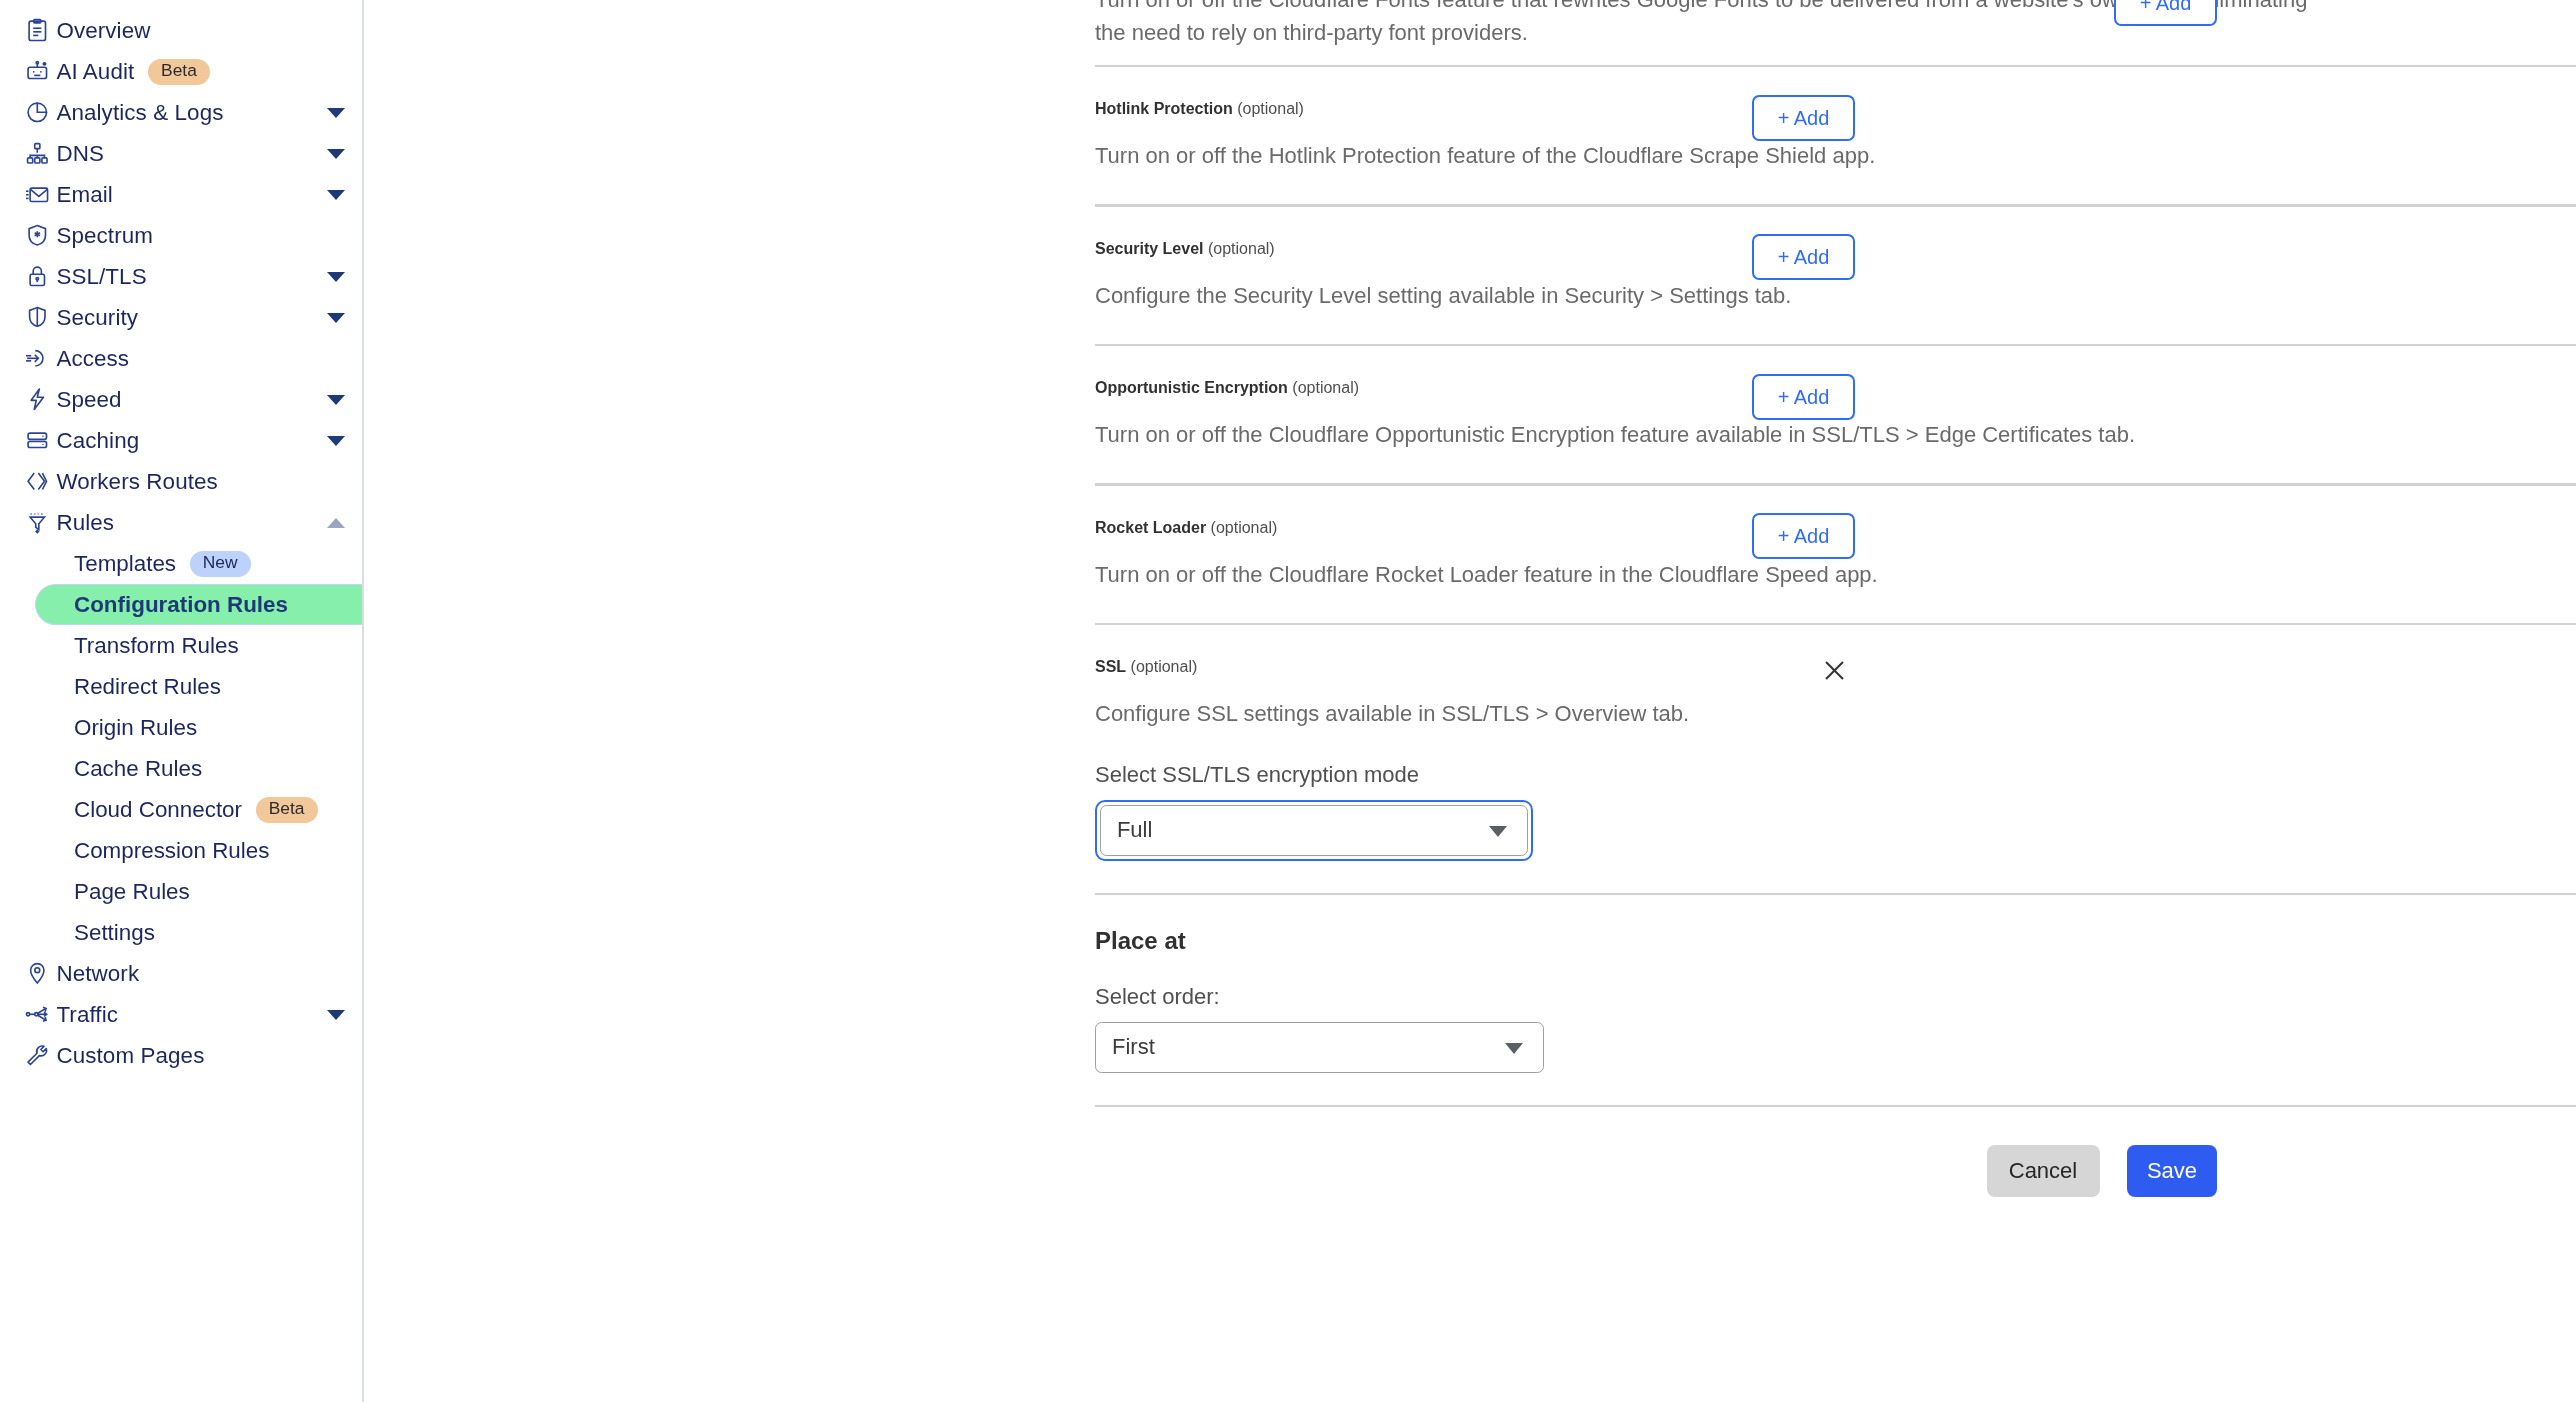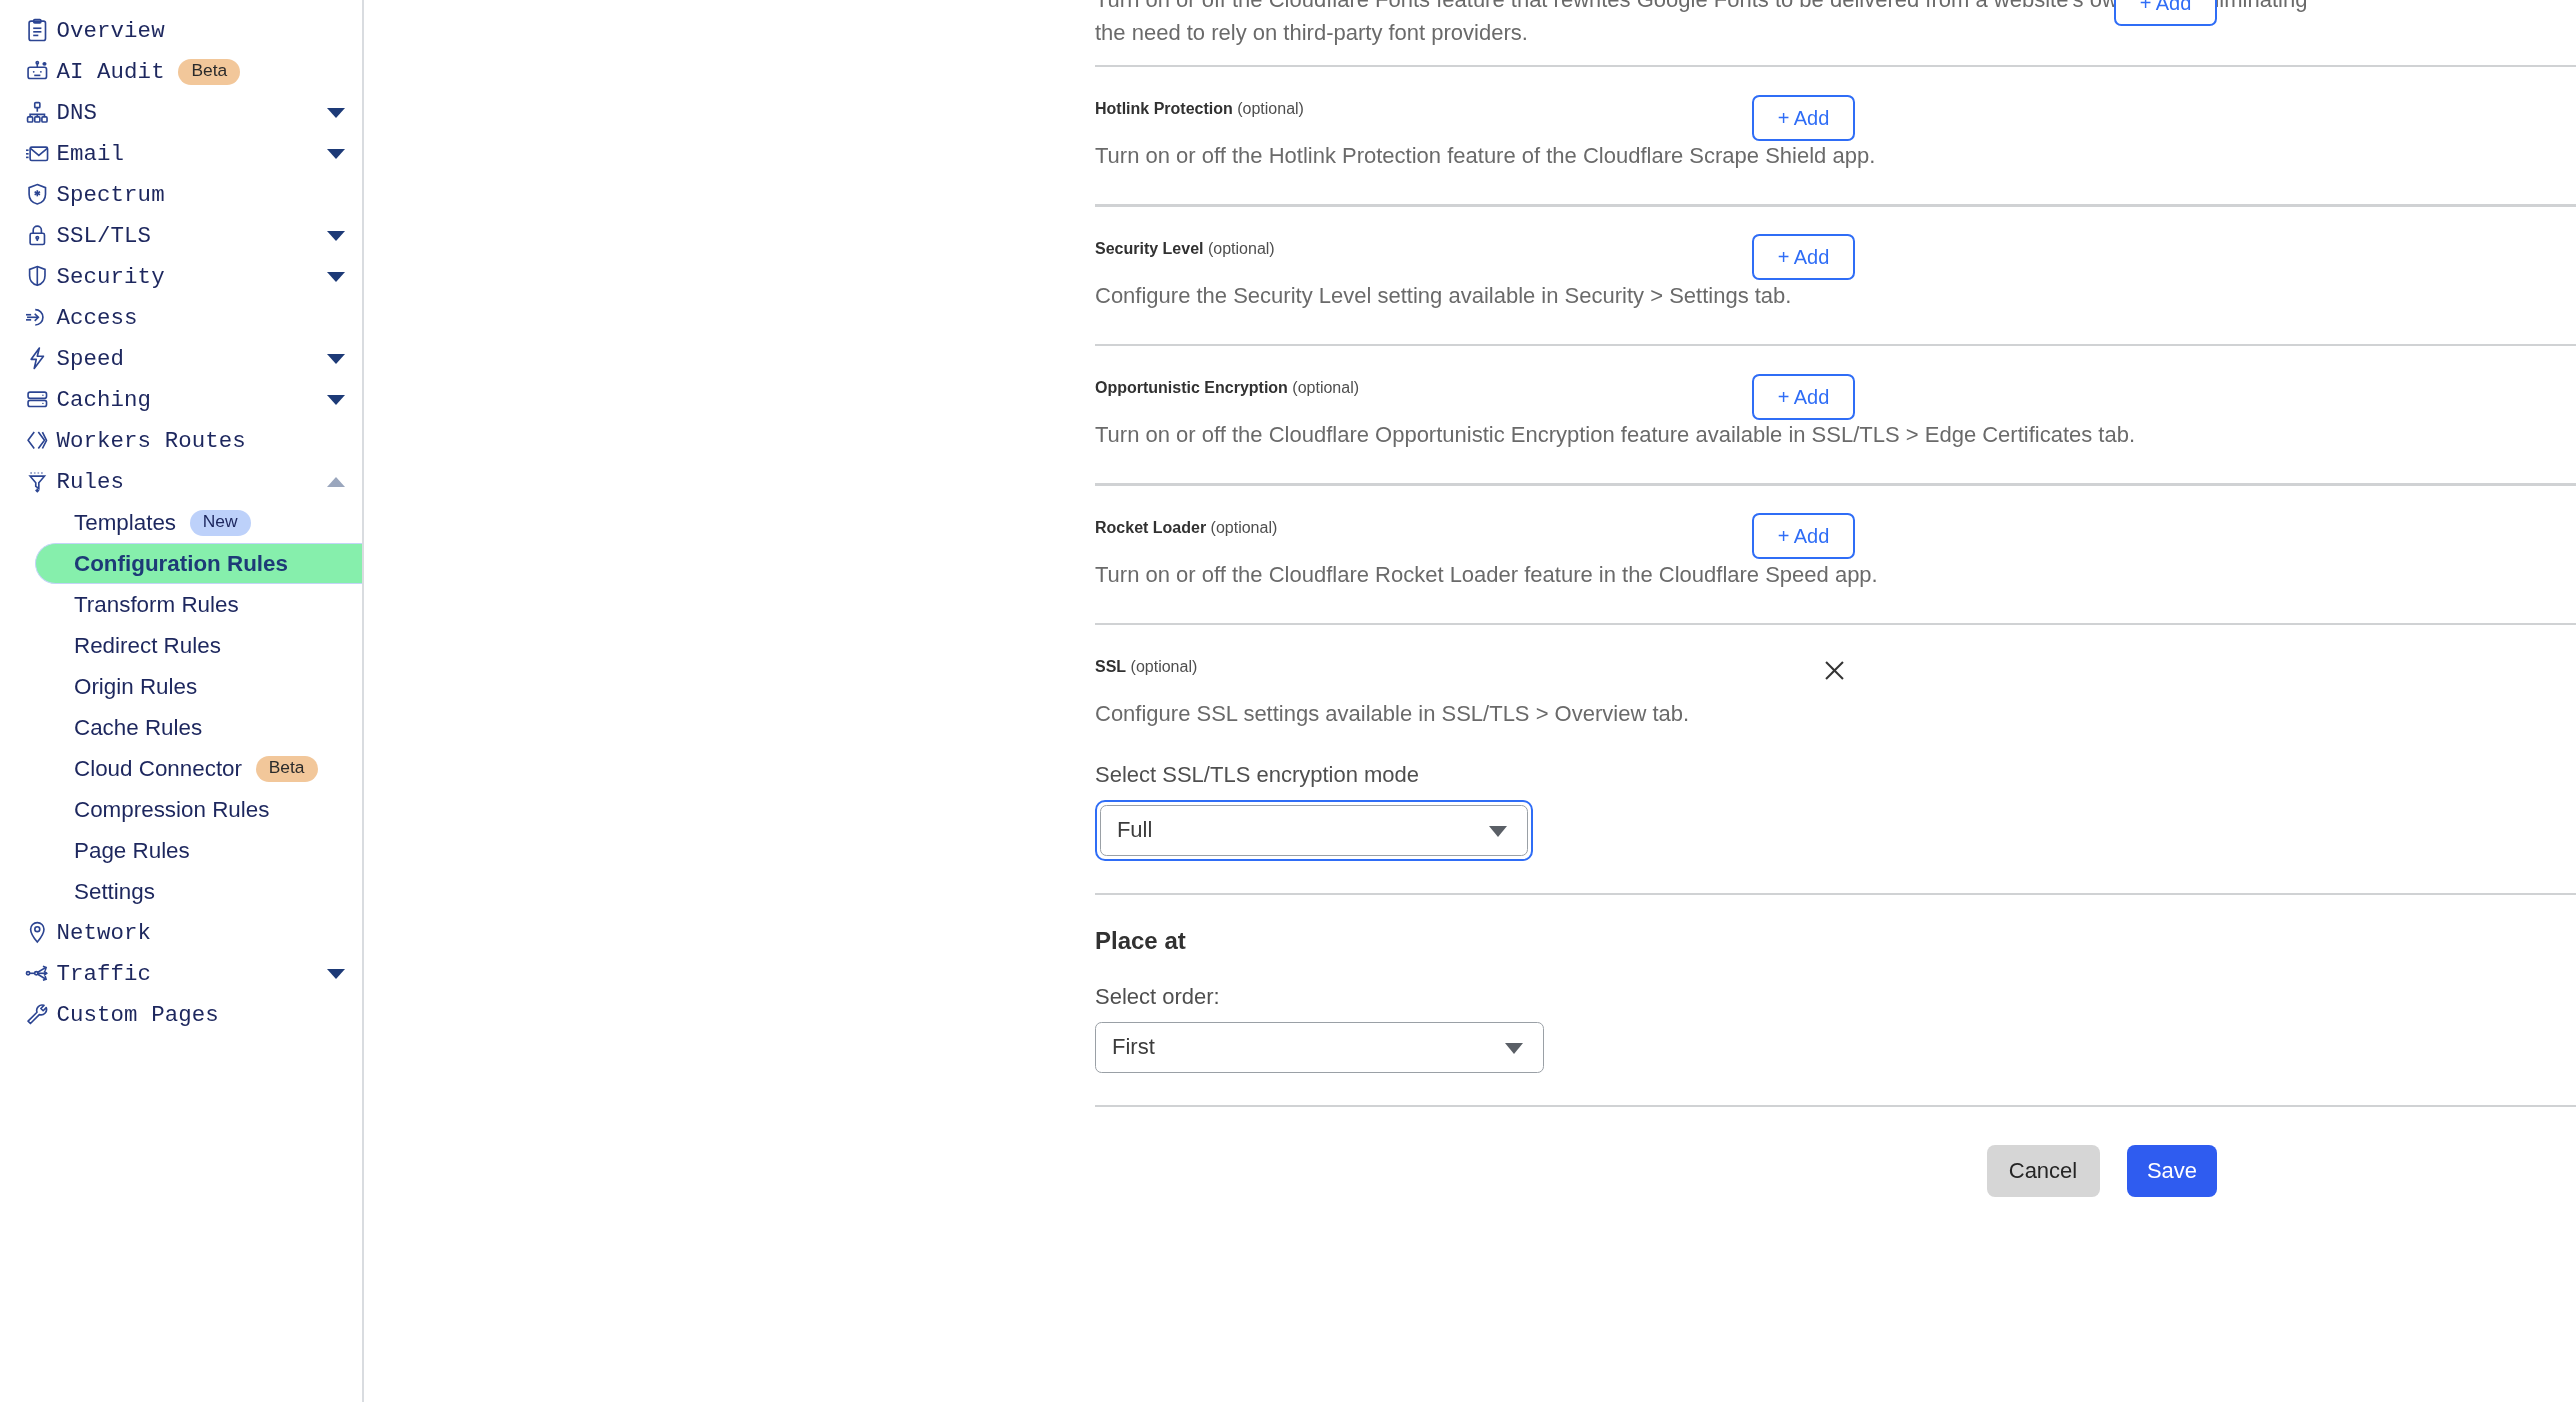--- a/index.html
+++ b/index.html
@@ -37,21 +37,20 @@
     align-items: center;
     justify-content: center;
     color: #2c4592;
   }
   .nav-item .ico svg { display: block; }
   .nav-label {
     font-size: 22.4px;
     color: #1d275e;
     white-space: nowrap;
     letter-spacing: 0.1px;
-    font-family: Liberation Mono, monospace;
   }
   .caret {
     margin-left: auto;
     width: 0; height: 0;
     border-left: 9.4px solid transparent;
     border-right: 9.4px solid transparent;
     border-top: 10px solid #1d3a77;
   }
   .caret.up {
     border-top: none;
@@ -260,20 +259,30 @@
             <circle cx="12" cy="3.6" r="1.1"></circle>
           <line x1="19" y1="3" x2="19" y2="6.5"></line>
             <line x1="17.3" y1="3.9" x2="20.7" y2="5.6"></line>
             <line x1="20.7" y1="3.9" x2="17.3" y2="5.6"></line>
         </svg>
       </span>
       <span class="nav-label">AI Audit</span>
       <span class="badge beta">Beta</span>
     </div>
 
+    <div class="nav-item">
+      <span class="ico">
+        <svg width="24.6" height="24.6" viewBox="0 0 24 24" fill="none" stroke="#2c4592" stroke-width="1.6">
+          <path d="M12 3a9 9 0 1 0 9 9"></path>
+            <path d="M12 3v9h9A9 9 0 0 0 12 3z"></path>
+        </svg>
+      </span>
+      <span class="nav-label">Analytics &amp; Logs</span>
+      <span class="caret"></span>
+    </div>
 
     <div class="nav-item">
       <span class="ico">
         <svg width="24.6" height="24.6" viewBox="0 0 24 24" fill="none" stroke="#2c4592" stroke-width="1.6">
           <rect x="9.5" y="2.5" width="5" height="5" rx="1"></rect>
           <rect x="2.5" y="16.5" width="5" height="5" rx="1"></rect>
           <rect x="9.5" y="16.5" width="5" height="5" rx="1"></rect>
           <rect x="16.5" y="16.5" width="5" height="5" rx="1"></rect>
           <path d="M12 7.5v4M5 16.5v-2.5h14v2.5M12 14v2.5"></path>
         </svg>

